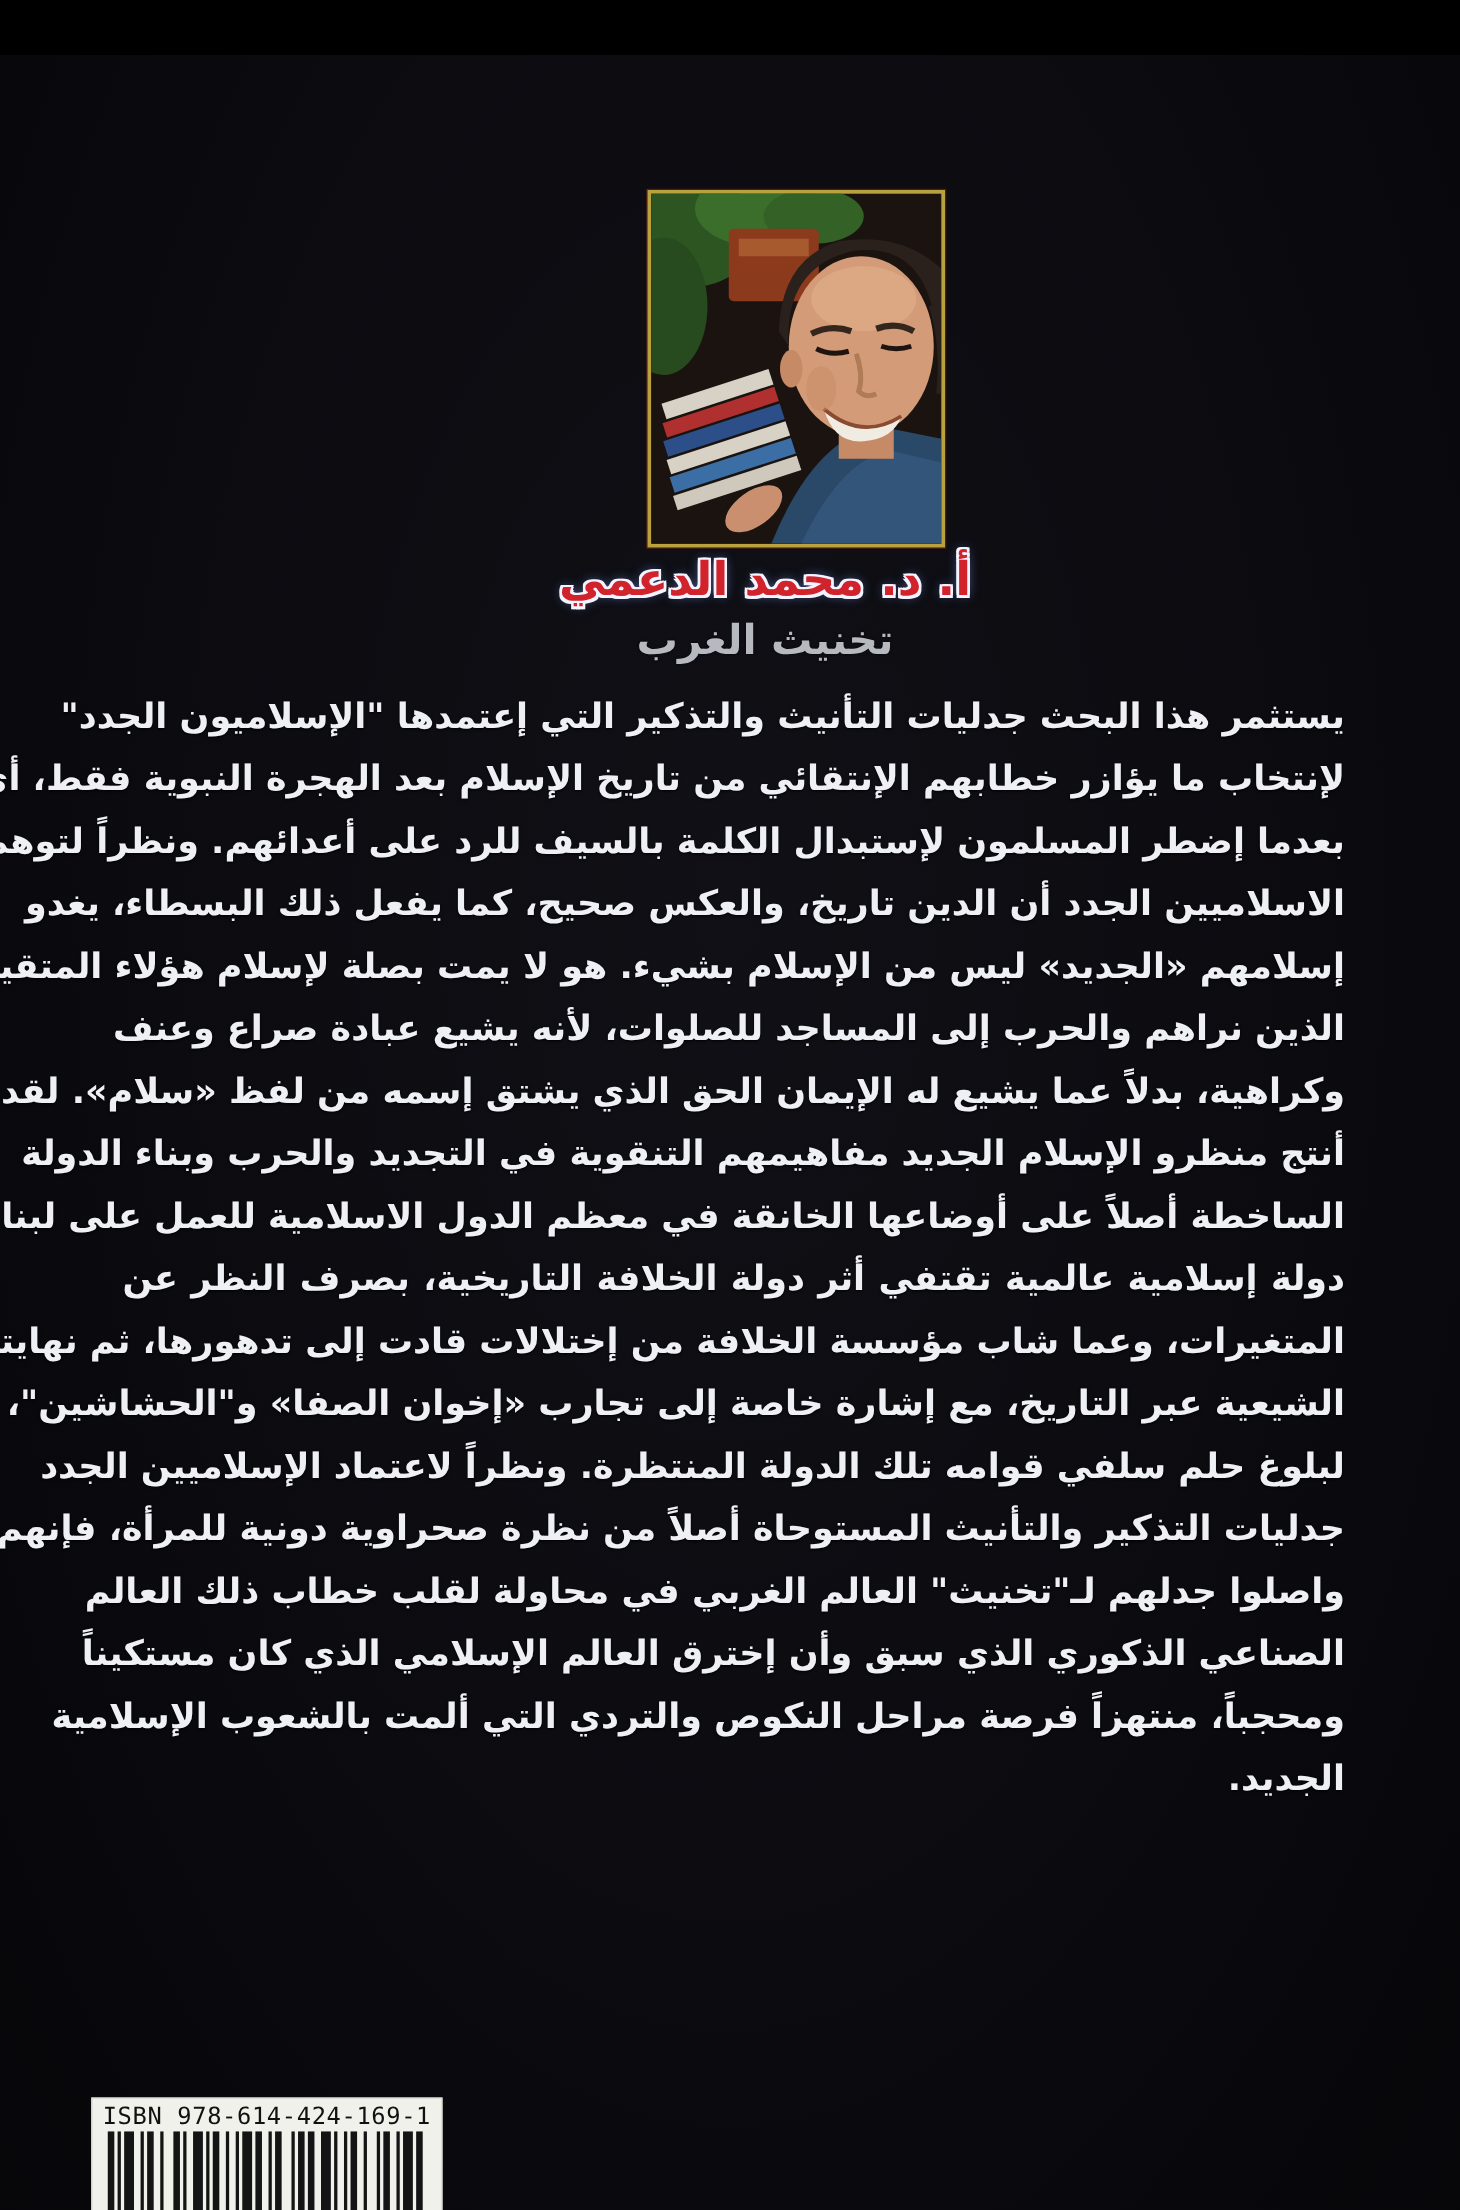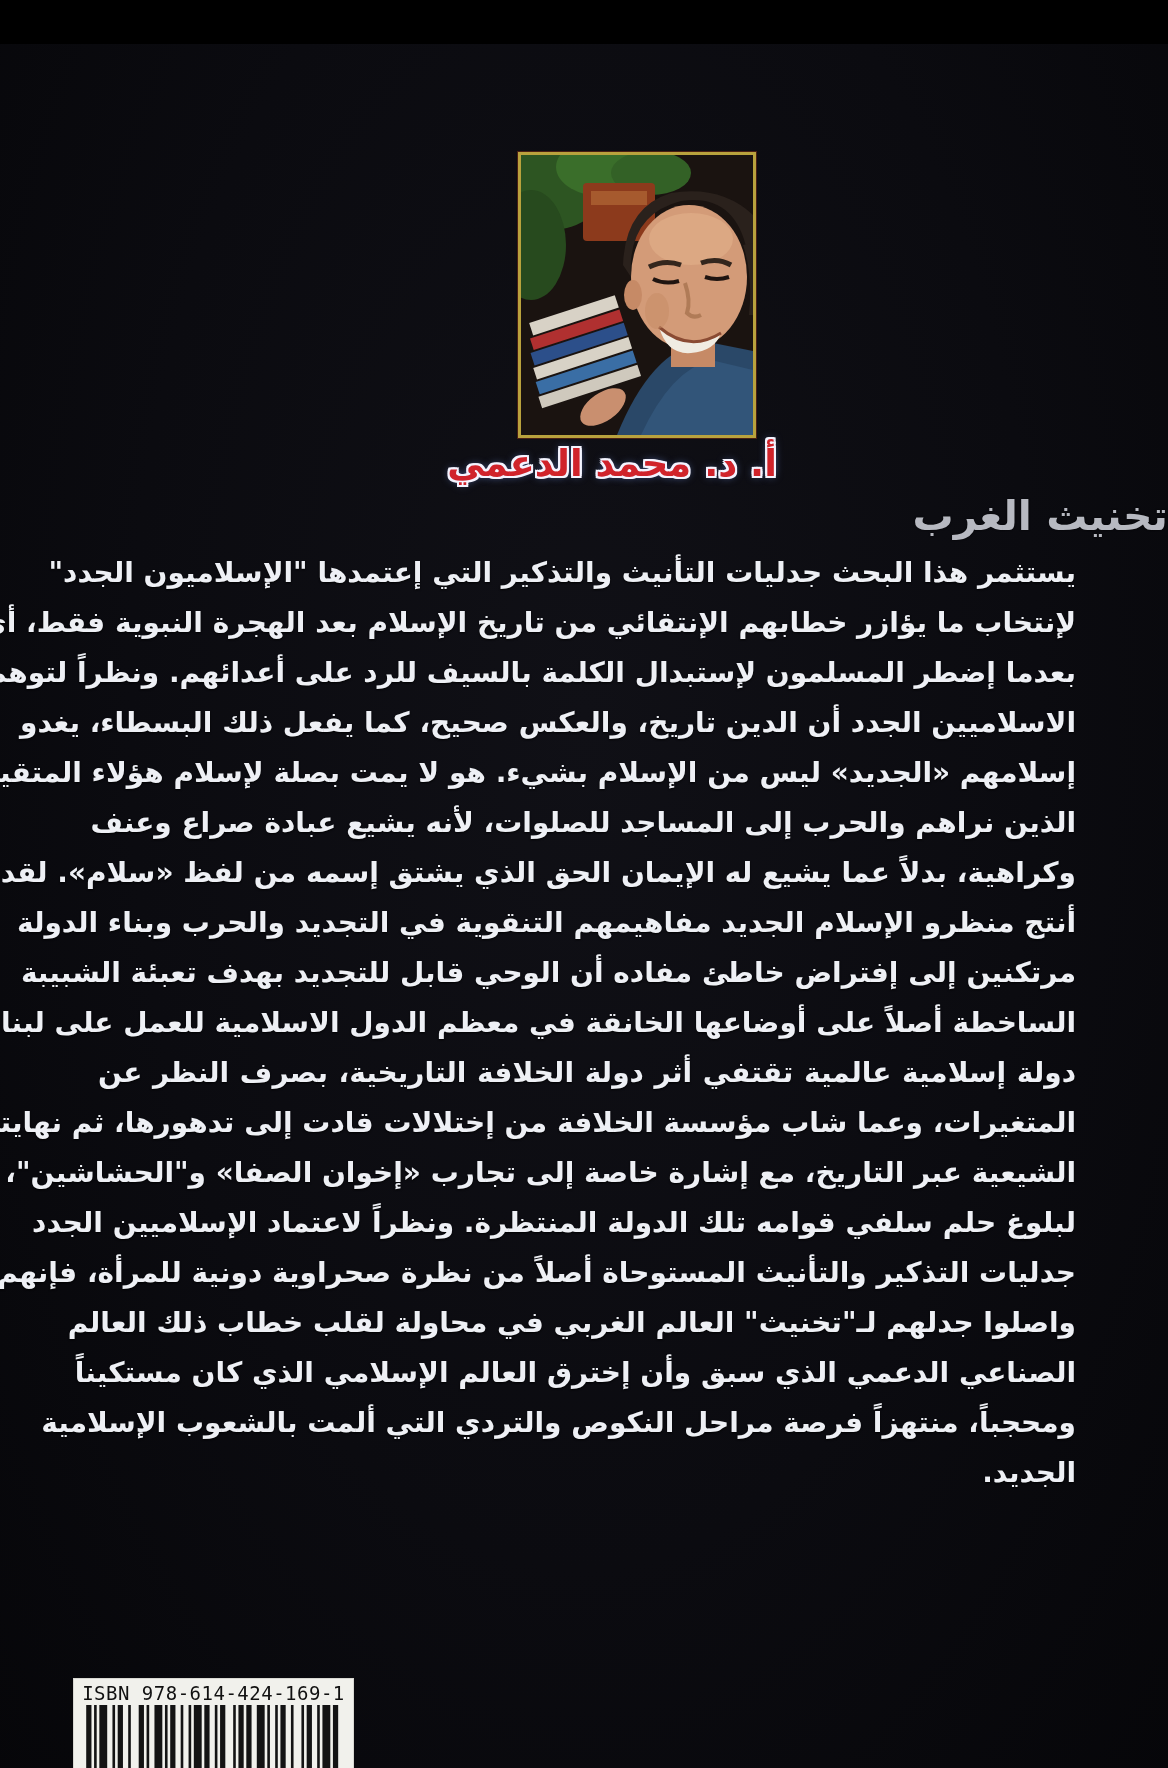--- a/index.html
+++ b/index.html
@@ -26,22 +26,22 @@
     font-size:37px;font-weight:bold;color:#d0232b;
     text-shadow:
       -2px 0 0 #f4f4ff, 2px 0 0 #f4f4ff, 0 -2px 0 #f4f4ff, 0 2px 0 #f4f4ff,
       -2px -2px 0 #f4f4ff, 2px 2px 0 #f4f4ff, -2px 2px 0 #f4f4ff, 2px -2px 0 #f4f4ff,
       0 0 9px rgba(110,140,220,.8);
     letter-spacing:1px;
   }
   
   .book-title{
     position:absolute;left:56px;top:448px;width:1112px;
-    direction:rtl;
-    font-size:41px;font-weight:bold;color:#b7b9c1;
+    text-align:center;direction:rtl;
+    font-size:33px;font-weight:bold;color:#b7b9c1;
     text-shadow:0 0 2px rgba(0,0,0,.8);
   }
   
   .synopsis{
     position:absolute;left:98px;top:504px;width:978px;
     direction:rtl;color:#eef0f5;
     font-size:28px;font-weight:bold;
   }
   .syn-line{
     height:50px;line-height:50px;white-space:nowrap;
@@ -134,29 +134,28 @@
 
   <div class="synopsis">
       <div class="syn-line">يستثمر هذا البحث جدليات التأنيث والتذكير التي إعتمدها "الإسلاميون الجدد"</div>
       <div class="syn-line">لإنتخاب ما يؤازر خطابهم الإنتقائي من تاريخ الإسلام بعد الهجرة النبوية فقط، أي</div>
       <div class="syn-line">بعدما إضطر المسلمون لإستبدال الكلمة بالسيف للرد على أعدائهم. ونظراً لتوهم</div>
       <div class="syn-line">الاسلاميين الجدد أن الدين تاريخ، والعكس صحيح، كما يفعل ذلك البسطاء، يغدو</div>
       <div class="syn-line">إسلامهم «الجديد» ليس من الإسلام بشيء. هو لا يمت بصلة لإسلام هؤلاء المتقين</div>
       <div class="syn-line">الذين نراهم والحرب إلى المساجد للصلوات، لأنه يشيع عبادة صراع وعنف</div>
       <div class="syn-line">وكراهية، بدلاً عما يشيع له الإيمان الحق الذي يشتق إسمه من لفظ «سلام». لقد</div>
       <div class="syn-line">أنتج منظرو الإسلام الجديد مفاهيمهم التنقوية في التجديد والحرب وبناء الدولة</div>
-      <div class="syn-line">مرتكنين إلى إفتراض خاطئ مفاده أن الوحي قابل للتجديد بهدف تعبئة الشبيبة</div>
       <div class="syn-line">الساخطة أصلاً على أوضاعها الخانقة في معظم الدول الاسلامية للعمل على لبناء</div>
       <div class="syn-line">دولة إسلامية عالمية تقتفي أثر دولة الخلافة التاريخية، بصرف النظر عن</div>
       <div class="syn-line">المتغيرات، وعما شاب مؤسسة الخلافة من إختلالات قادت إلى تدهورها، ثم نهايتها</div>
       <div class="syn-line">الشيعية عبر التاريخ، مع إشارة خاصة إلى تجارب «إخوان الصفا» و"الحشاشين"،</div>
       <div class="syn-line">لبلوغ حلم سلفي قوامه تلك الدولة المنتظرة. ونظراً لاعتماد الإسلاميين الجدد</div>
       <div class="syn-line">جدليات التذكير والتأنيث المستوحاة أصلاً من نظرة صحراوية دونية للمرأة، فإنهم</div>
       <div class="syn-line">واصلوا جدلهم لـ"تخنيث" العالم الغربي في محاولة لقلب خطاب ذلك العالم</div>
-      <div class="syn-line">الصناعي الدعمي الذي سبق وأن إخترق العالم الإسلامي الذي كان مستكيناً</div>
+      <div class="syn-line">الصناعي الذكوري الذي سبق وأن إخترق العالم الإسلامي الذي كان مستكيناً</div>
       <div class="syn-line">ومحجباً، منتهزاً فرصة مراحل النكوص والتردي التي ألمت بالشعوب الإسلامية</div>
       <div class="syn-line syn-line--last">الجديد.</div>
     </div>
 
   <div class="isbn-panel">
     <div class="isbn-label">ISBN 978-614-424-169-1</div>
     <div class="barcode-wrap">
       <svg id="barcode-svg" viewBox="0 0 250 78" preserveAspectRatio="none">
           <rect x="4.00" y="0" width="4.99" height="78" fill="#141414"></rect>
           <rect x="11.48" y="0" width="2.49" height="78" fill="#141414"></rect>

